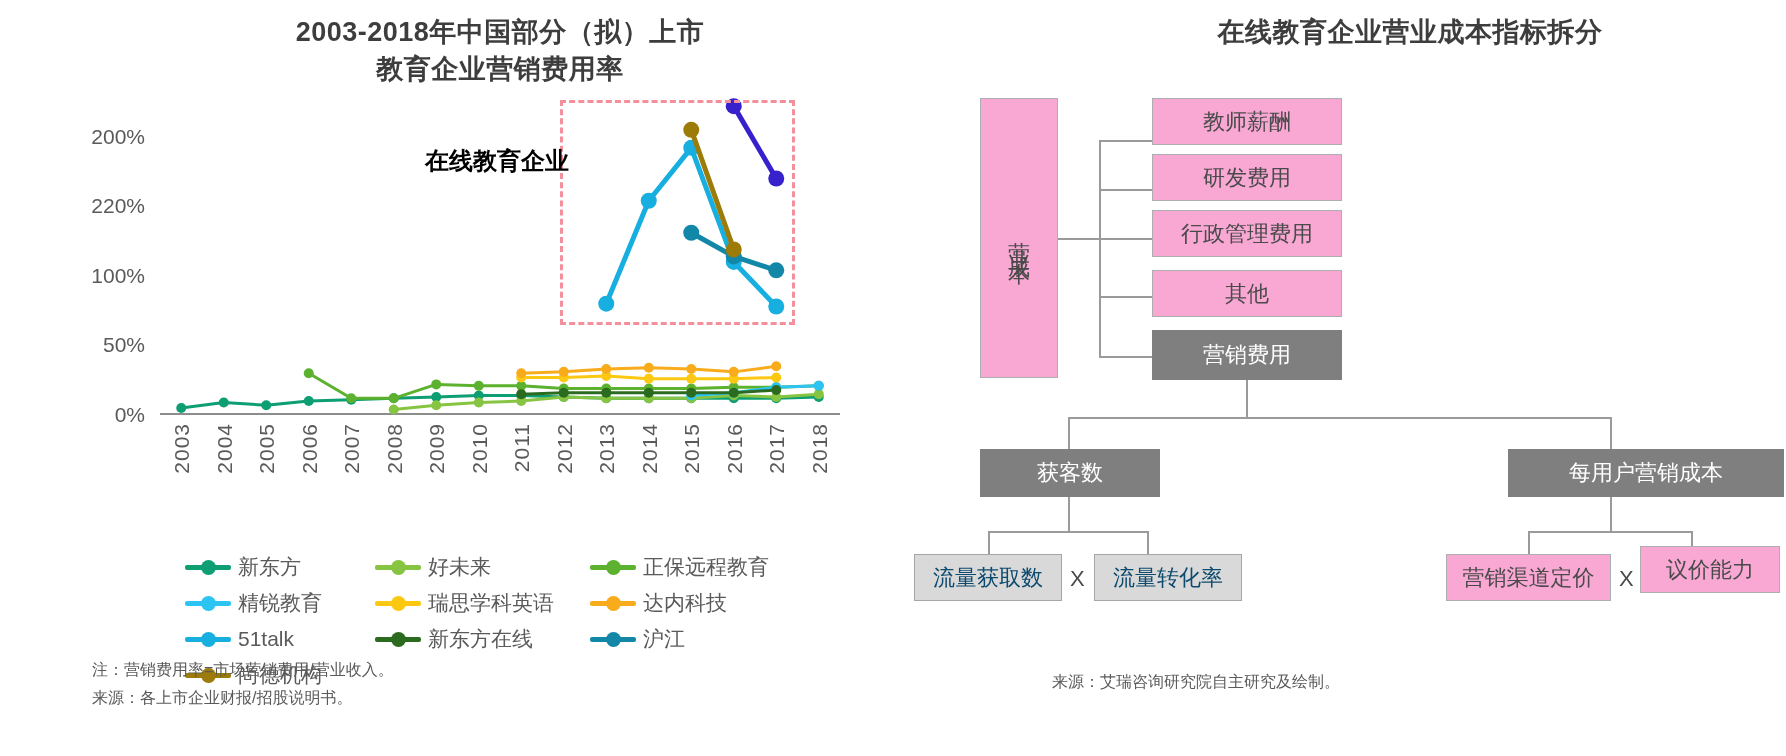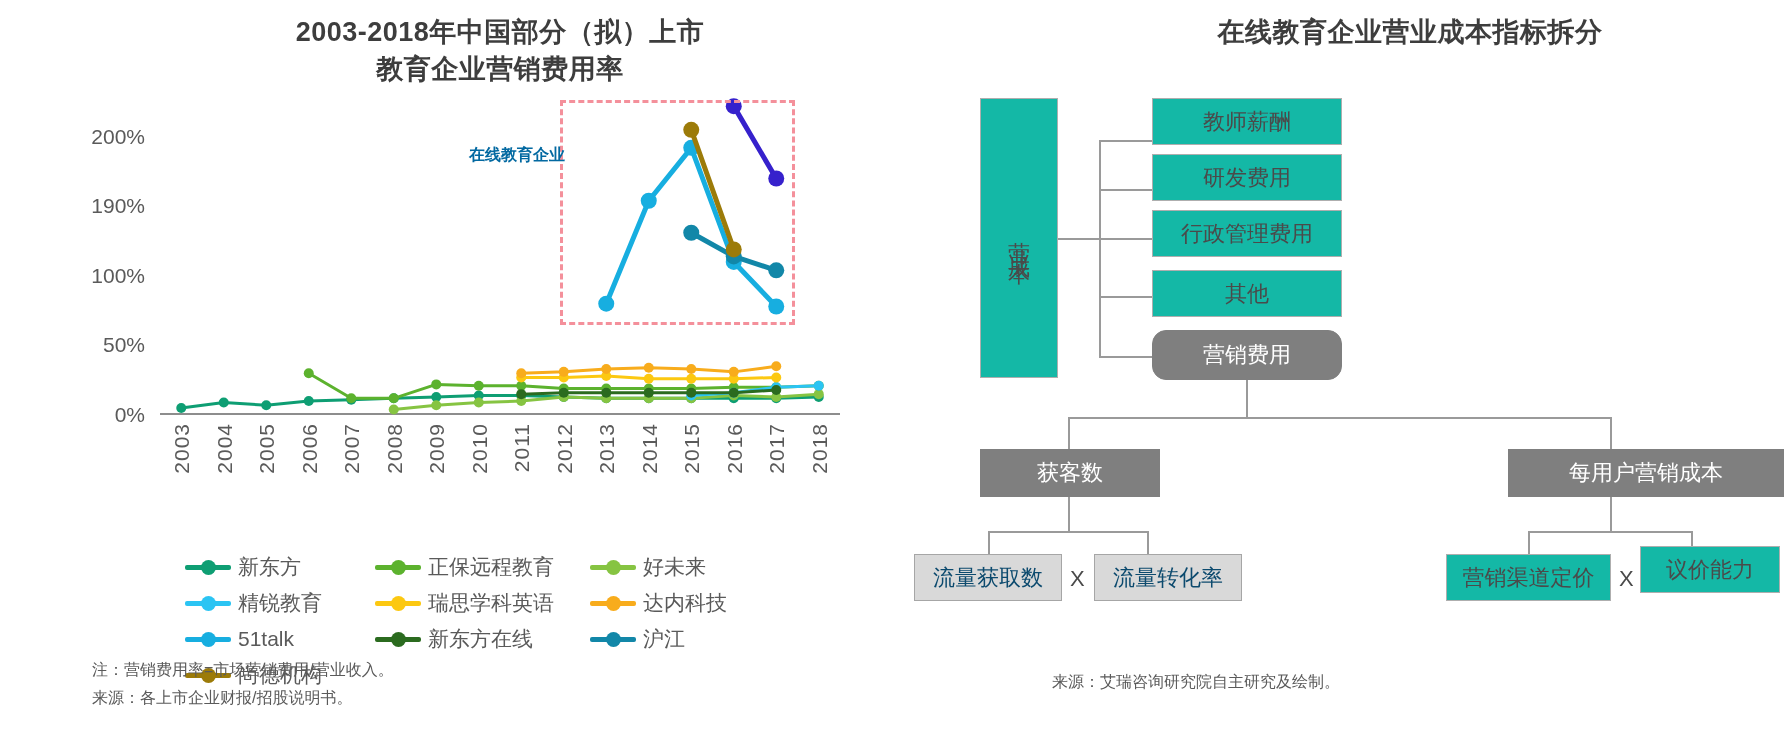--- a/index.html
+++ b/index.html
@@ -35,21 +35,21 @@
     transform-origin:center;white-space:nowrap;letter-spacing:1px;
   }
   #xtick-wrap{position:absolute;left:0;top:320px;width:680px;height:90px;}
 
   #highlight-box{
     position:absolute;left:400px;top:5px;width:235px;height:225px;
     border:3px dashed #f4909b;box-sizing:border-box;
   }
   #highlight-label{
     position:absolute;left:265px;top:50px;width:140px;text-align:right;
-    font-size:16px;font-weight:bold;color:#0369a1;white-space:nowrap;
+    font-size:24px;font-weight:bold;color:#000000;white-space:nowrap;
   }
   svg.series{position:absolute;left:0;top:0;overflow:visible;}
 
   
   #legend{
     position:absolute;left:185px;top:552px;width:640px;
     display:grid;grid-template-columns:190px 215px 235px;
     row-gap:7px;column-gap:0px;
   }
   .legend-item{display:flex;align-items:center;height:29px;}
@@ -62,21 +62,21 @@
   .note{position:absolute;font-size:16px;color:#5a5a5a;white-space:nowrap;}
   #left-note1{left:92px;top:660px;}
   #left-note2{left:92px;top:688px;}
   #right-note{left:72px;top:672px;}
 
   
   #diagram{position:absolute;left:0;top:70px;width:806px;height:560px;}
   .dbox{
     position:absolute;box-sizing:border-box;display:flex;
     align-items:center;justify-content:center;text-align:center;
-    font-size:22px;color:#4a4a4a;border:1.5px solid #aeaeae;background:#14b8a6;
+    font-size:22px;color:#4a4a4a;border:1.5px solid #aeaeae;background:#f9a8d4;
   }
   .dbox.filled{background:#7f7f7f;border-color:#7f7f7f;color:#ffffff;}
   .dbox.shaded{background:#d9d9d9;border-color:#a6a6a6;color:#0c4a6e;}
   .dbox.vert{writing-mode:vertical-rl;letter-spacing:7px;line-height:1.1;}
   .conn{position:absolute;background:#9a9a9a;}
   .conn.h{height:1.5px;}
   .conn.v{width:1.5px;}
   .mulx{position:absolute;font-size:22px;color:#4a4a4a;}
 </style>
 </head>
@@ -87,21 +87,21 @@
   <div class="chart-title" id="left-title">
     <div>2003-2018年中国部分（拟）上市</div>
     <div>教育企业营销费用率</div>
   </div>
 
   <div id="plot">
     <div id="y-ticks">
         <div class="ytick" style="top: 320px;">0%</div>
         <div class="ytick" style="top: 250.435px;">50%</div>
         <div class="ytick" style="top: 180.87px;">100%</div>
-        <div class="ytick" style="top: 111.304px;">190%</div>
+        <div class="ytick" style="top: 111.304px;">220%</div>
         <div class="ytick" style="top: 41.7391px;">200%</div>
       </div>
     <div class="axis-line" id="x-axis"></div>
     <div id="xtick-wrap">
         <div class="xtick" style="left: 10.25px;">2003</div>
         <div class="xtick" style="left: 52.75px;">2004</div>
         <div class="xtick" style="left: 95.25px;">2005</div>
         <div class="xtick" style="left: 137.75px;">2006</div>
         <div class="xtick" style="left: 180.25px;">2007</div>
         <div class="xtick" style="left: 222.75px;">2008</div>
@@ -237,31 +237,31 @@
   <div id="legend">
       <div class="legend-item">
         <span class="legend-mark">
           <span class="lm-line" style="background: rgb(14, 158, 115);"></span>
           <span class="lm-dot" style="background: rgb(14, 158, 115);"></span>
         </span>
         <span class="legend-label">新东方</span>
       </div>
       <div class="legend-item">
         <span class="legend-mark">
+          <span class="lm-line" style="background: rgb(134, 196, 66);"></span>
+          <span class="lm-dot" style="background: rgb(134, 196, 66);"></span>
+        </span>
+        <span class="legend-label">好未来</span>
+      </div>
+      <div class="legend-item">
+        <span class="legend-mark">
           <span class="lm-line" style="background: rgb(92, 178, 46);"></span>
           <span class="lm-dot" style="background: rgb(92, 178, 46);"></span>
         </span>
         <span class="legend-label">正保远程教育</span>
-      </div>
-      <div class="legend-item">
-        <span class="legend-mark">
-          <span class="lm-line" style="background: rgb(134, 196, 66);"></span>
-          <span class="lm-dot" style="background: rgb(134, 196, 66);"></span>
-        </span>
-        <span class="legend-label">好未来</span>
       </div>
       <div class="legend-item">
         <span class="legend-mark">
           <span class="lm-line" style="background: rgb(43, 196, 243);"></span>
           <span class="lm-dot" style="background: rgb(43, 196, 243);"></span>
         </span>
         <span class="legend-label">精锐教育</span>
       </div>
       <div class="legend-item">
         <span class="legend-mark">
@@ -324,21 +324,21 @@
     <div class="conn h" style="left:119px;top:70px;width:54px;"></div>
     <div class="conn h" style="left:119px;top:119px;width:54px;"></div>
     <div class="conn h" style="left:119px;top:168px;width:54px;"></div>
     <div class="conn h" style="left:119px;top:226px;width:54px;"></div>
     <div class="conn h" style="left:119px;top:286px;width:54px;"></div>
 
     <div class="dbox" id="child-0" style="left:172px;top:28px;width:190px;height:47px;">教师薪酬</div>
     <div class="dbox" id="child-2" style="left:172px;top:140px;width:190px;height:47px;">行政管理费用</div>
     <div class="dbox" id="child-1" style="left:172px;top:84px;width:190px;height:47px;">研发费用</div>
     <div class="dbox" id="child-3" style="left:172px;top:200px;width:190px;height:47px;">其他</div>
-    <div class="dbox filled" id="child-4" style="left:172px;top:260px;width:190px;height:50px;border-radius:14px;">营销费用</div>
+    <div class="dbox filled" id="child-4" style="left:172px;top:260px;width:190px;height:50px;">营销费用</div>
 
     <div class="conn v" style="left:266px;top:310px;height:38px;"></div>
     <div class="conn h" style="left:88px;top:347px;width:544px;"></div>
     <div class="conn v" style="left:88px;top:347px;height:33px;"></div>
     <div class="conn v" style="left:630px;top:347px;height:33px;"></div>
 
     <div class="dbox filled" id="lvl2-0" style="left:0px;top:379px;width:180px;height:48px;">获客数</div>
     <div class="dbox filled" id="lvl2-1" style="left:528px;top:379px;width:276px;height:48px;">每用户营销成本</div>
 
     <div class="conn v" style="left:88px;top:427px;height:35px;"></div>

